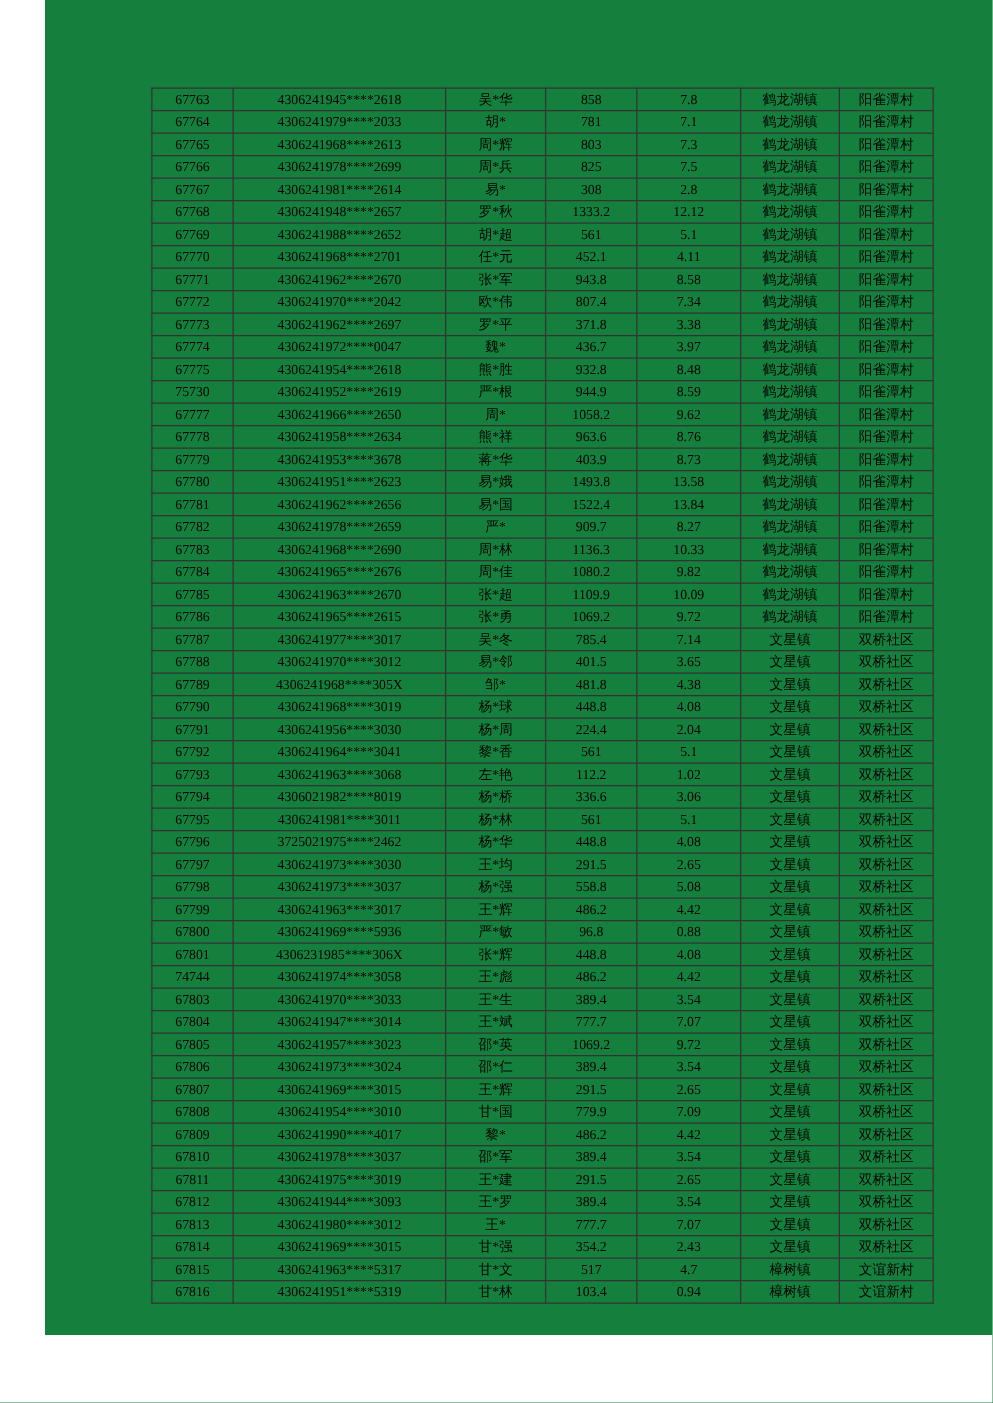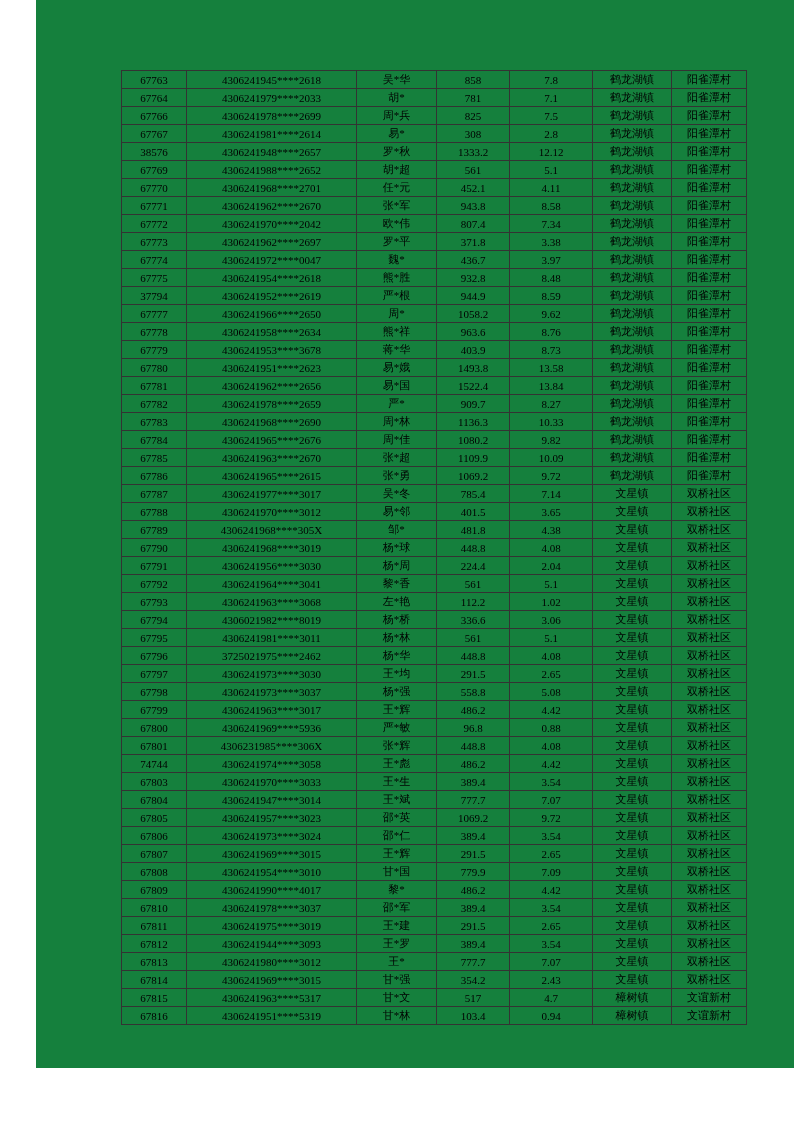--- a/index.html
+++ b/index.html
@@ -71,39 +71,48 @@
         <tr>
           <td>67764</td>
           <td>4306241979****2033</td>
           <td>胡*</td>
           <td>781</td>
           <td>7.1</td>
           <td>鹤龙湖镇</td>
           <td>阳雀潭村</td>
         </tr>
         <tr>
+          <td>67765</td>
+          <td>4306241968****2613</td>
+          <td>周*辉</td>
+          <td>803</td>
+          <td>7.3</td>
+          <td>鹤龙湖镇</td>
+          <td>阳雀潭村</td>
+        </tr>
+        <tr>
           <td>67766</td>
           <td>4306241978****2699</td>
           <td>周*兵</td>
           <td>825</td>
           <td>7.5</td>
           <td>鹤龙湖镇</td>
           <td>阳雀潭村</td>
         </tr>
         <tr>
           <td>67767</td>
           <td>4306241981****2614</td>
           <td>易*</td>
           <td>308</td>
           <td>2.8</td>
           <td>鹤龙湖镇</td>
           <td>阳雀潭村</td>
         </tr>
         <tr>
-          <td>38576</td>
+          <td>67768</td>
           <td>4306241948****2657</td>
           <td>罗*秋</td>
           <td>1333.2</td>
           <td>12.12</td>
           <td>鹤龙湖镇</td>
           <td>阳雀潭村</td>
         </tr>
         <tr>
           <td>67769</td>
           <td>4306241988****2652</td>
@@ -161,21 +170,21 @@
         <tr>
           <td>67775</td>
           <td>4306241954****2618</td>
           <td>熊*胜</td>
           <td>932.8</td>
           <td>8.48</td>
           <td>鹤龙湖镇</td>
           <td>阳雀潭村</td>
         </tr>
         <tr>
-          <td>37794</td>
+          <td>75730</td>
           <td>4306241952****2619</td>
           <td>严*根</td>
           <td>944.9</td>
           <td>8.59</td>
           <td>鹤龙湖镇</td>
           <td>阳雀潭村</td>
         </tr>
         <tr>
           <td>67777</td>
           <td>4306241966****2650</td>

